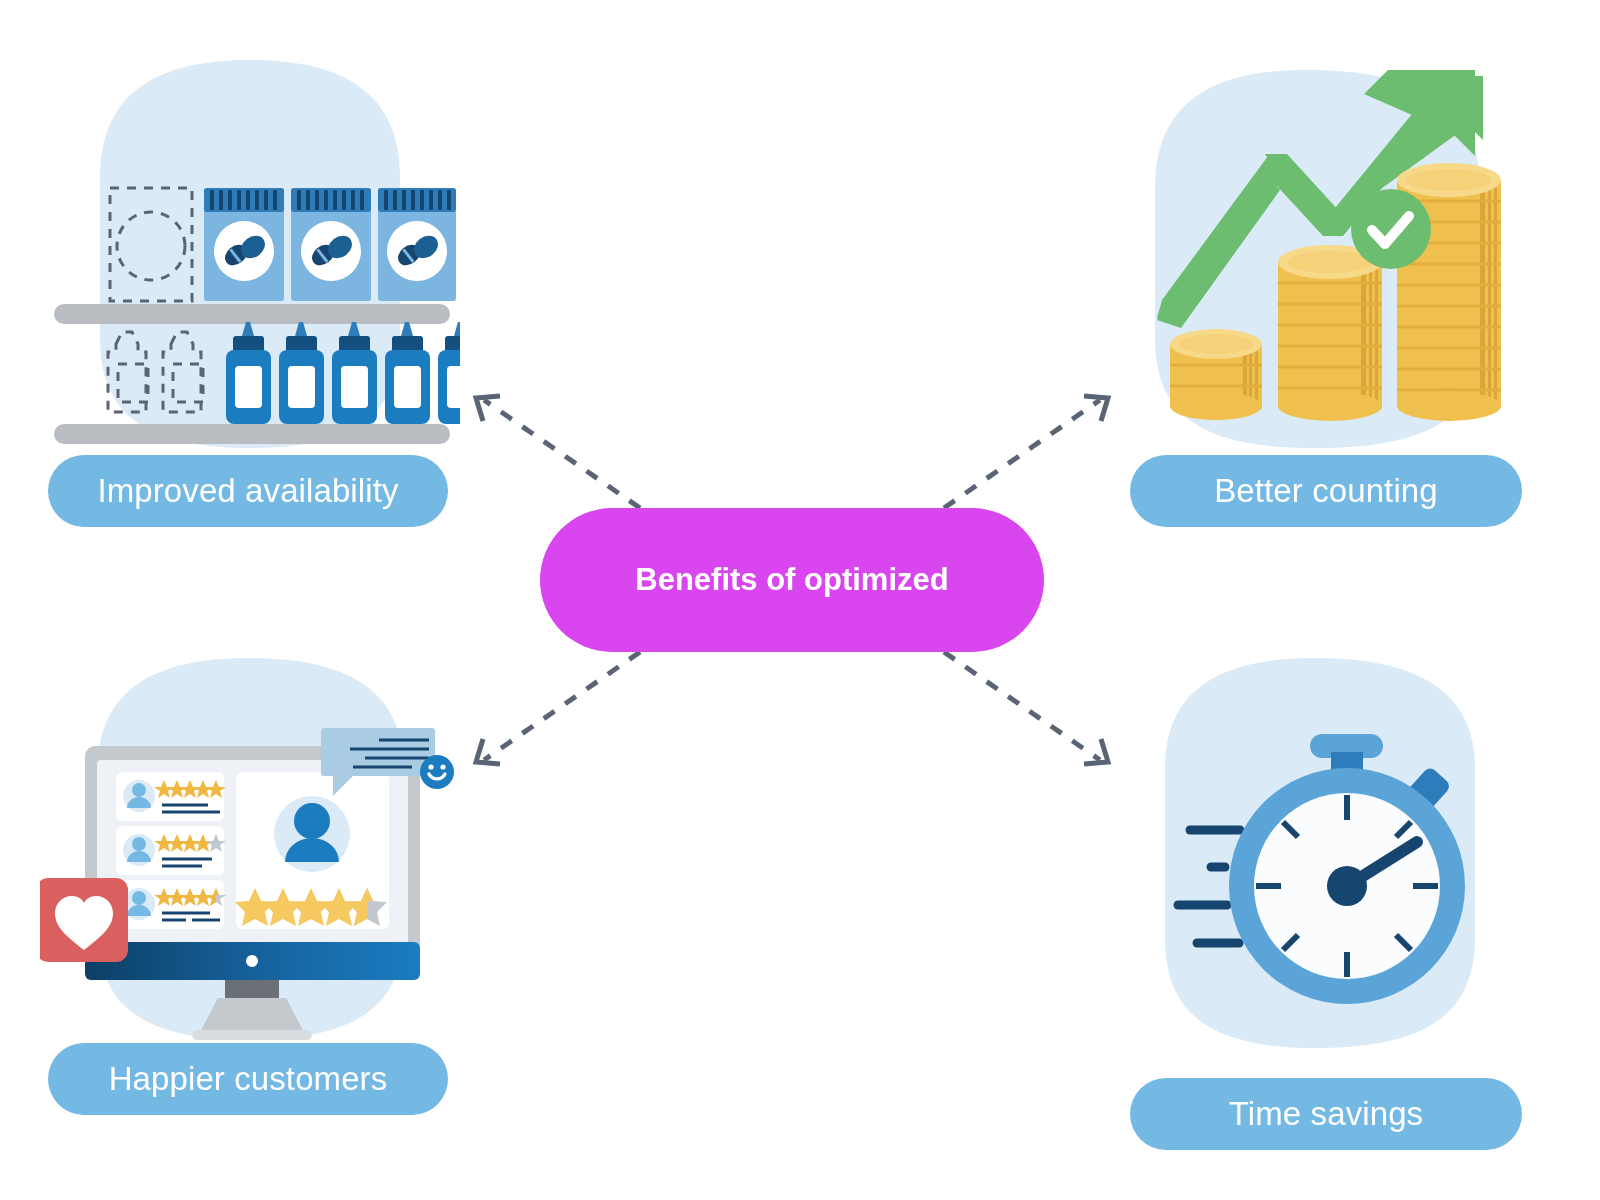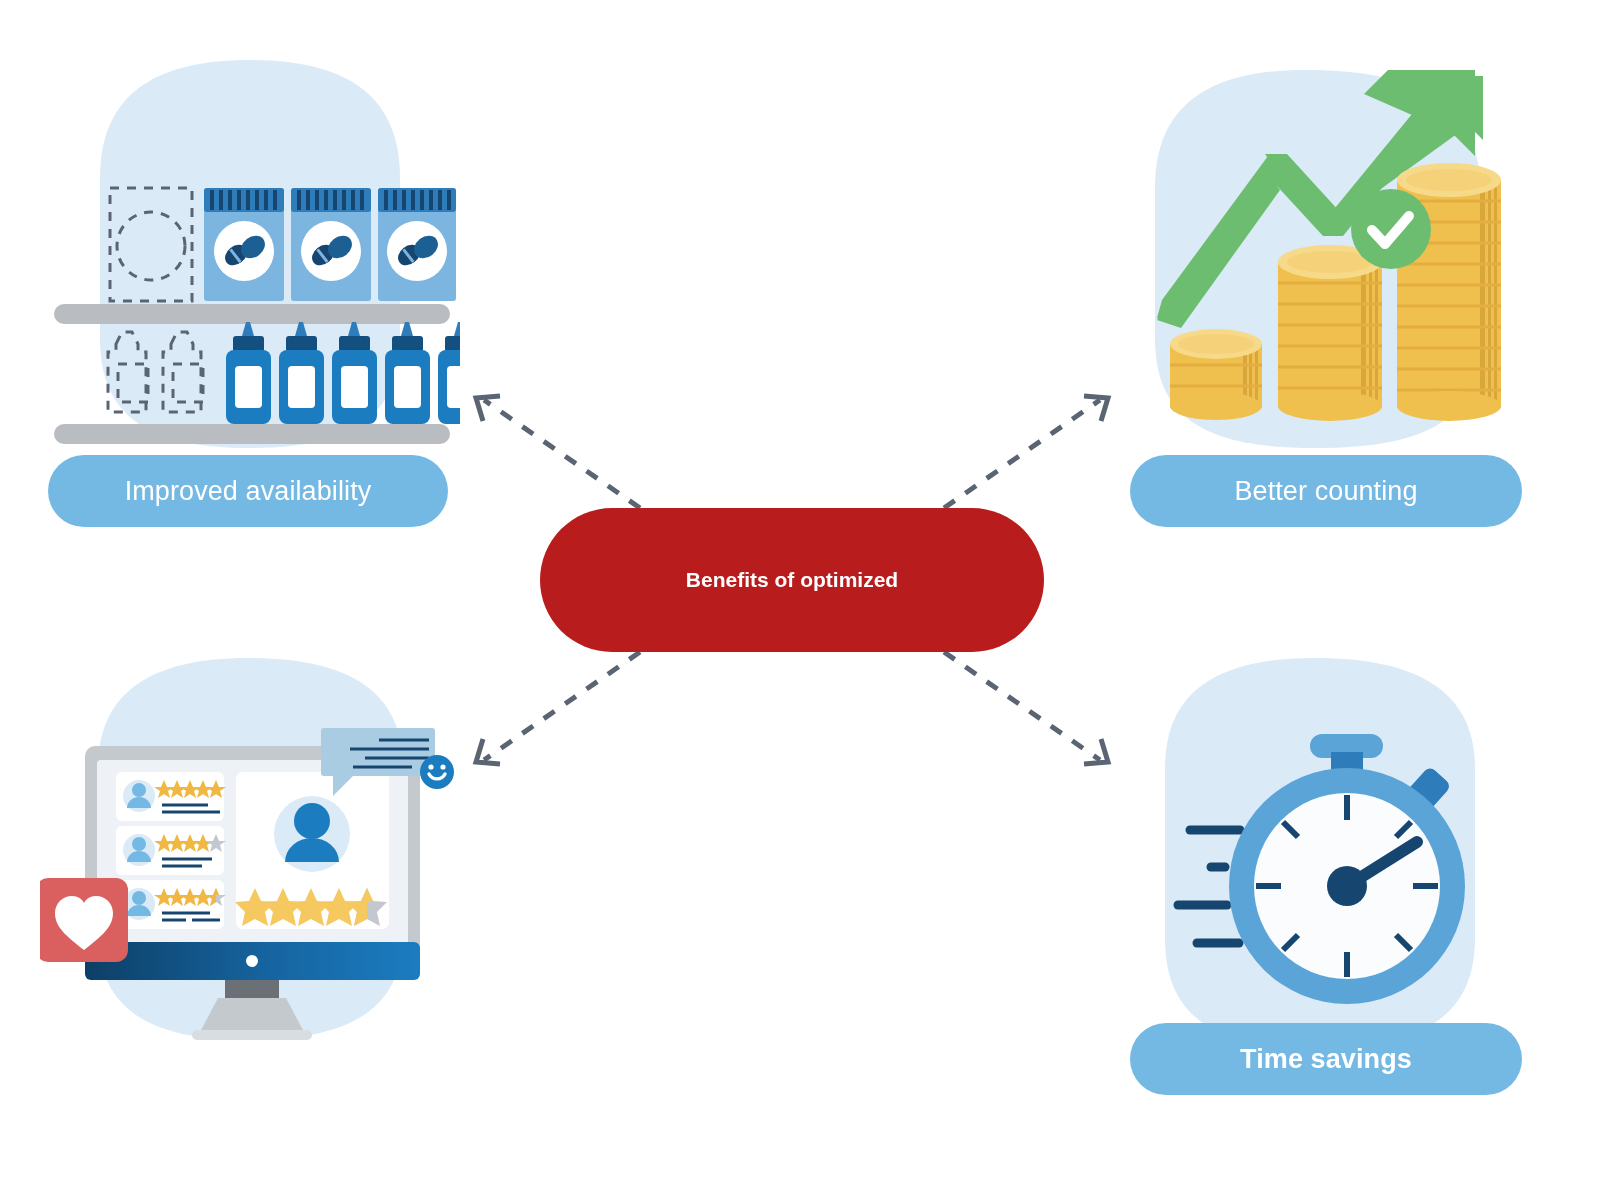--- a/index.html
+++ b/index.html
@@ -42,46 +42,46 @@
   
   .label-pill {
     position: absolute;
     height: 72px;
     border-radius: 36px;
     background: #74b8e4;
     display: flex;
     align-items: center;
     justify-content: center;
     color: #ffffff;
-    font-size: 27px;
+    font-size: 33px;
     font-weight: 400;
     letter-spacing: 0.1px;
     font-family: "Liberation Sans", sans-serif;
     white-space: nowrap;
   }
   #label-availability { left: 48px;   top: 455px;  width: 400px; }
   #label-margins      { left: 1130px; top: 455px;  width: 392px; }
   #label-customers    { left: 48px;   top: 1043px; width: 400px; }
-  #label-time         { left: 1130px; top: 1023px; width: 392px; font-weight: bold; }
+  #label-time         { left: 1130px; top: 1078px; width: 392px; }
 
   
   #center-hub {
     position: absolute;
     left: 540px;
     top: 508px;
     width: 504px;
     height: 144px;
     border-radius: 72px;
-    background: #b91c1c;
+    background: #d946ef;
     display: flex;
     align-items: center;
     justify-content: center;
     text-align: center;
     color: #ffffff;
-    font-size: 21px;
+    font-size: 31px;
     font-weight: bold;
     line-height: 1.35;
     font-family: "Liberation Sans", sans-serif;
     z-index: 4;
   }
 
   
   #connectors {
     position: absolute;
     left: 0; top: 0;
@@ -440,20 +440,23 @@
 
         <g>
           <rect x="-4" y="230" width="92" height="84" rx="12" fill="#d9605e"></rect>
           <path d="M44 302 c-18 -14 -29 -23 -29 -37 c0 -10 8 -17 17 -17 c6 0 10 3 12 7
                    c2 -4 6 -7 12 -7 c9 0 17 7 17 17 c0 14 -11 23 -29 37 z" fill="#ffffff"></path>
         </g>
       </svg>
     </div>
   </div>
 
+  <div class="label-pill" id="label-customers">
+    <span>Happier customers</span>
+  </div>
 
   <div class="quadrant" id="q-time">
     <div class="illus-wrap">
       <svg viewBox="0 0 420 400" width="420" height="400">
         <path d="M30 120 C30 45 80 10 180 10 C285 10 340 45 340 120
                  L340 290 C340 368 288 400 180 400 C78 400 30 368 30 290 Z" fill="#daeaf7"></path>
 
         <g stroke="#16456f" stroke-width="9" stroke-linecap="round">
           <line x1="55" y1="182" x2="105" y2="182"></line>
           <line x1="76" y1="219" x2="90" y2="219"></line>

